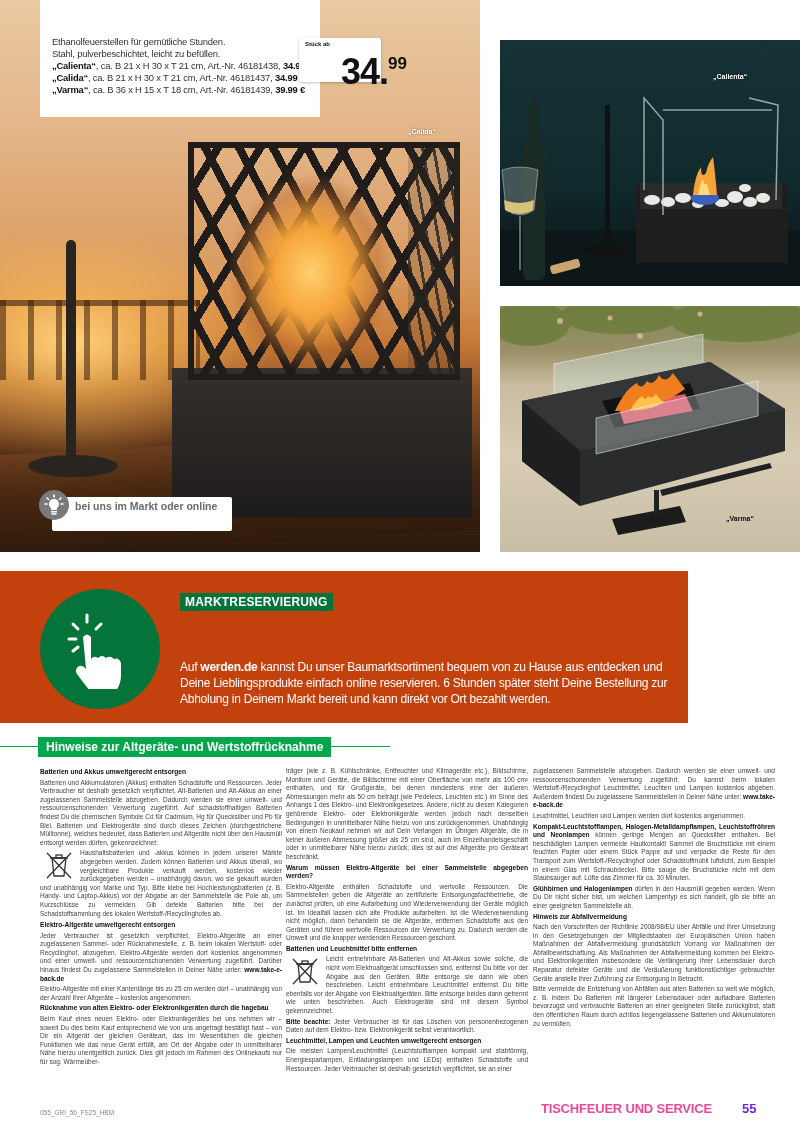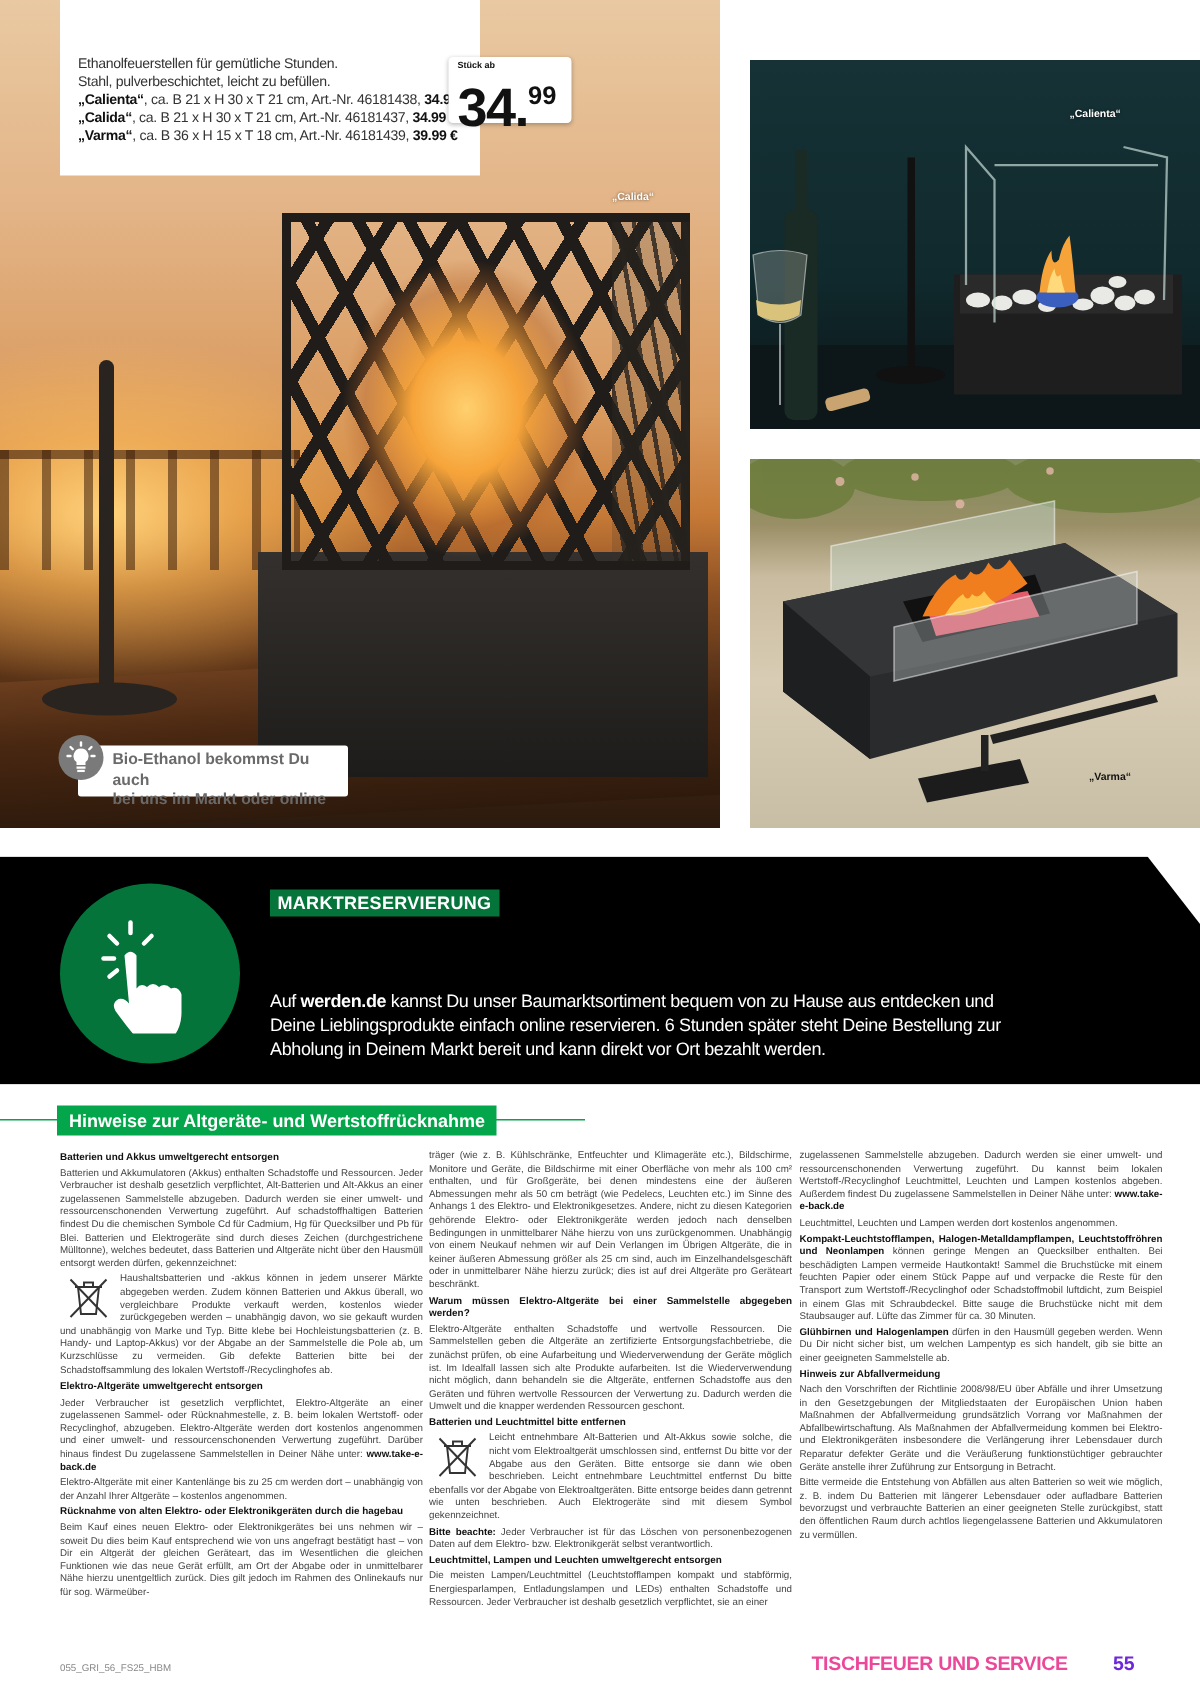--- a/index.html
+++ b/index.html
@@ -52,21 +52,21 @@
   }
   .info-title { font-size: 16px; font-weight: bold; color: #1a1a1a; letter-spacing: -0.2px; margin-bottom: 2px; }
   .info-line { font-size: 9.4px; line-height: 12px; color: #333; letter-spacing: -0.2px; white-space: nowrap; }
   .info-line b { color: #111; }
 
   .price-box {
     position: absolute; left: 299px; top: 38px; width: 82px; height: 44px; background: #ffffff;
     border-radius: 3px; box-shadow: 0 1px 3px rgba(0,0,0,0.25); padding: 3px 0 0 6px;
   }
   .price-label { font-size: 6px; font-weight: bold; color: #111; }
-  .price-main { font-size: 36px; font-weight: bold; color: #111; line-height: 33px; letter-spacing: -1px; }
+  .price-main { font-size: 36px; font-weight: bold; color: #111; line-height: 33px; letter-spacing: -1px; margin-left: 36px; }
   .price-main sup { font-size: 17px; vertical-align: 15px; letter-spacing: 0; }
 
   .model-tag { position: absolute; font-size: 7px; font-weight: bold; color: #fff; text-shadow: 0 0 2px rgba(0,0,0,0.6); }
 
   .tip-badge {
     position: absolute; left: 52px; top: 497px; width: 180px; height: 34px; background: #ffffff;
     border-radius: 2px; padding: 3px 0 0 23px;
   }
   .tip-text { font-size: 10.5px; font-weight: bold; color: #6a6a6a; line-height: 13.5px; }
   .tip-icon {
@@ -79,21 +79,21 @@
     position: absolute; left: 500px; top: 40px; width: 300px; height: 246px; overflow: hidden;
     background: linear-gradient(180deg, #163236 0%, #10292c 60%, #0e1f22 78%, #131a1c 100%);
   }
   .photo-varma {
     position: absolute; left: 500px; top: 306px; width: 300px; height: 246px; overflow: hidden;
     background: linear-gradient(180deg, #7f8a5a 0%, #9a8f66 18%, #c9bca0 32%, #d8ccb4 60%, #c8bea6 100%);
   }
 
   
   .banner {
-    position: absolute; left: 0; top: 571px; width: 800px; height: 152px; background: #000000;
+    position: absolute; left: 0; top: 571px; width: 688px; height: 152px; background: #c2410c;
     clip-path: polygon(0 0, 765px 0, 800px 45px, 800px 152px, 0 152px);
   }
   .banner-circle {
     position: absolute; left: 40px; top: 18px; width: 120px; height: 120px; border-radius: 50%; background: #05743a;
     display: flex; align-items: center; justify-content: center;
   }
   .banner-kicker {
     position: absolute; left: 180px; top: 22px; background: #05743a; color: #fff; font-size: 12px; font-weight: bold;
     padding: 2px 5px; letter-spacing: 0.2px;
   }
@@ -148,21 +148,20 @@
   <div class="info-line"><b>„Calida“</b><span>, ca. B 21 x H 30 x T 21 cm, Art.-Nr. 46181437, </span><b>34.99 €</b></div>
   <div class="info-line"><b>„Varma“</b><span>, ca. B 36 x H 15 x T 18 cm, Art.-Nr. 46181439, </span><b>39.99 €</b></div>
 </div>
 
 <div class="price-box">
   <div class="price-label">Stück ab</div>
   <div class="price-main"><span>34.</span><sup>99</sup></div>
 </div>
 
 <div class="tip-badge">
-  <div class="tip-text">Bio-Ethanol bekommst Du auch</div>
   <div class="tip-text">bei uns im Markt oder online</div>
 </div>
 <div class="tip-icon">
   <svg width="20" height="22" viewBox="0 0 20 22">
     <g stroke="#fff" stroke-width="1.6" stroke-linecap="round">
       <line x1="10" y1="1" x2="10" y2="3"></line>
         <line x1="3" y1="4" x2="4.5" y2="5.5"></line>
         <line x1="17" y1="4" x2="15.5" y2="5.5"></line>
       <line x1="1" y1="10" x2="3" y2="10"></line>
         <line x1="19" y1="10" x2="17" y2="10"></line>

